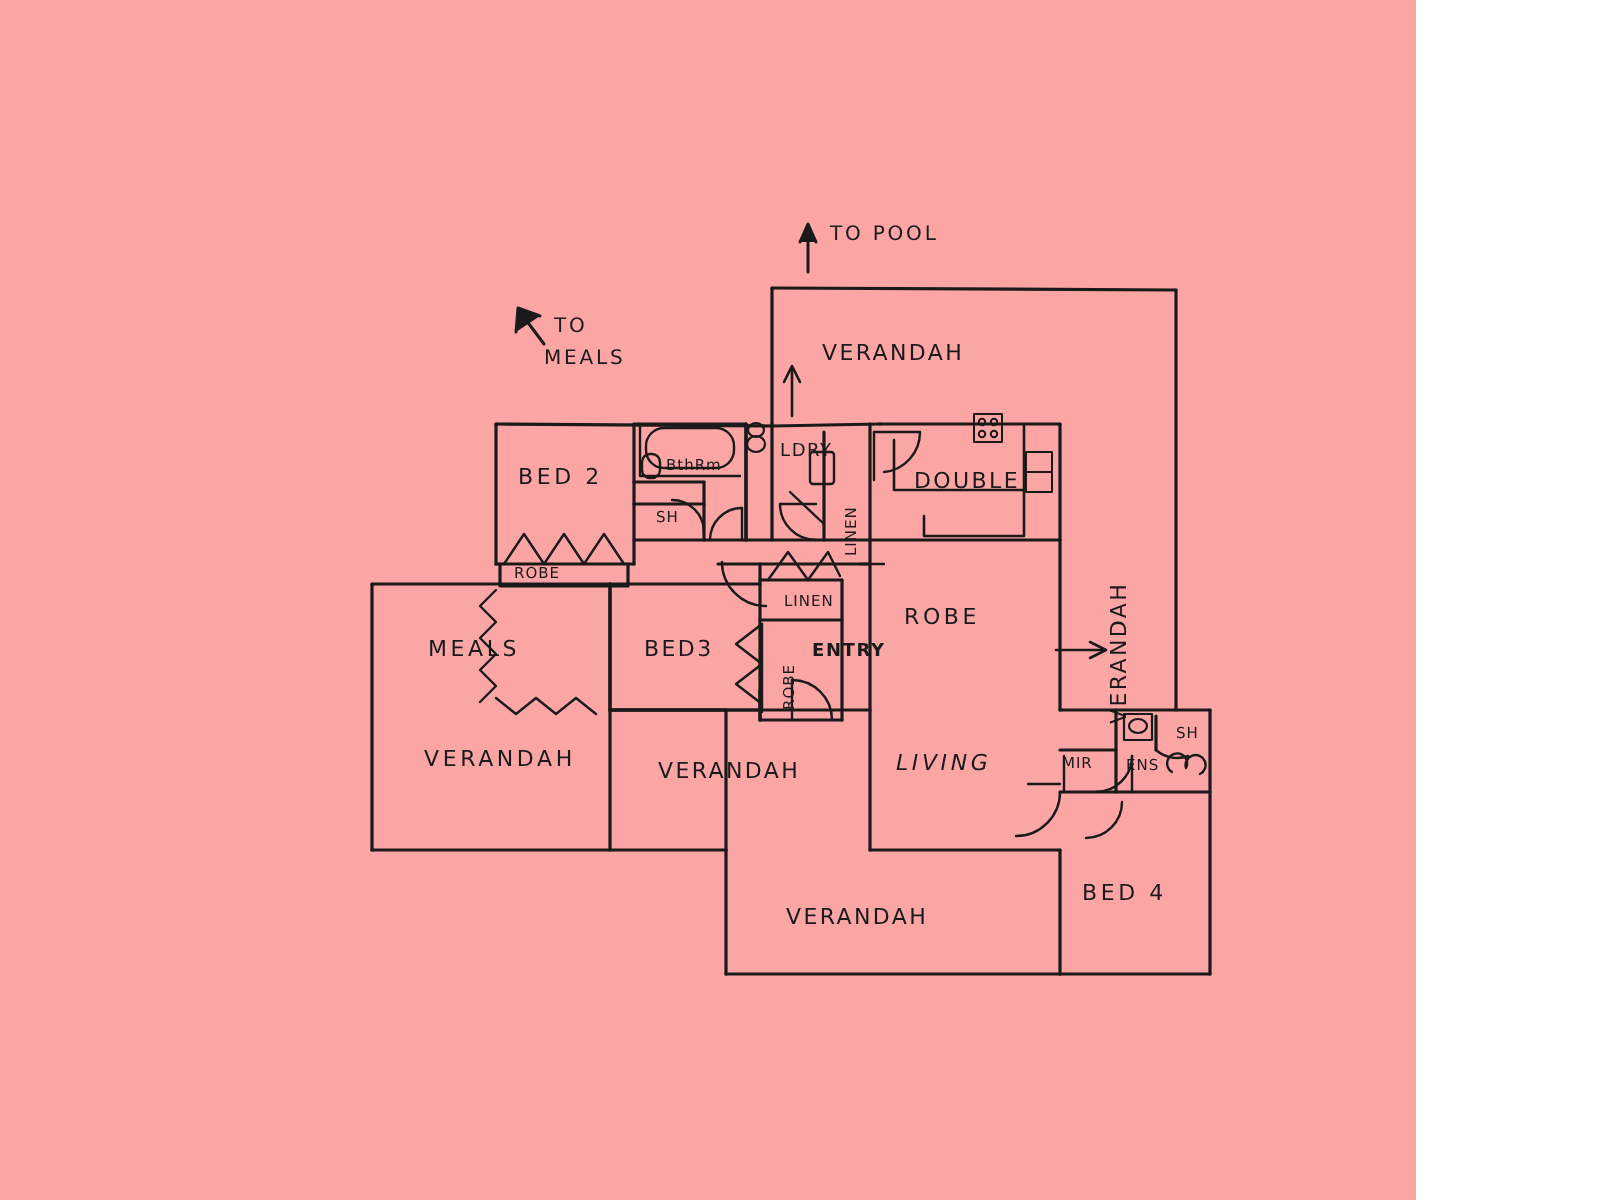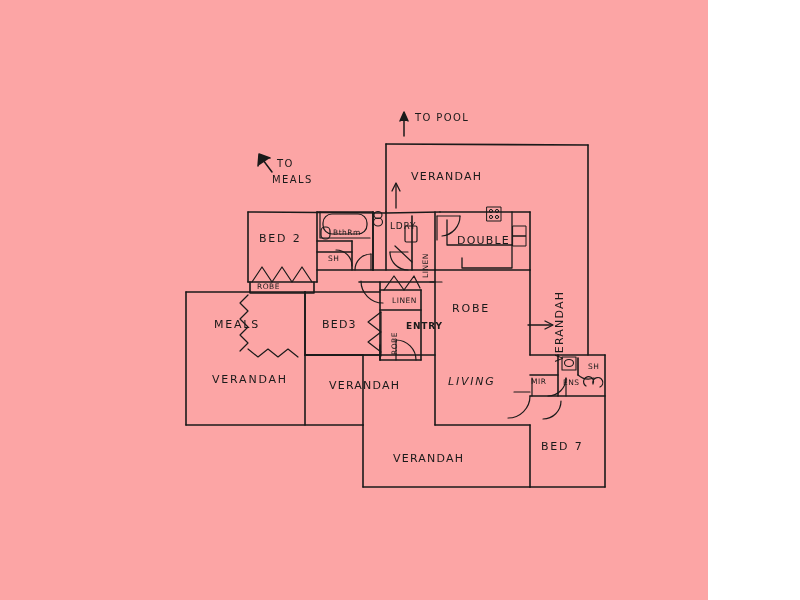--- a/index.html
+++ b/index.html
@@ -297,21 +297,21 @@
   <div class="room-label lbl-lg" style="left:452px; top:302px;">ROBE</div>
 
   <div class="room-label lbl-lg" style="left:448px; top:375px;font-style:italic;">LIVING</div>
 
   <div class="room-label lbl-xs" style="left:531px; top:377px;">MIR</div>
 
   <div class="room-label lbl-xs" style="left:563px; top:378px;">ENS</div>
 
   <div class="room-label lbl-xs" style="left:588px; top:362px;">SH</div>
 
-  <div class="room-label lbl-lg" style="left:541px; top:440px;">BED 7</div>
+  <div class="room-label lbl-lg" style="left:541px; top:440px;">BED 4</div>
 
   <div class="room-label lbl-md" style="left:393px; top:452px;">VERANDAH</div>
 
   <svg style="position:absolute; left:0; top:0; width:800px; height:600px; pointer-events:none;" viewBox="0 0 800 600">
     <g fill="none" stroke="#1a1a1a" stroke-width="1.5" stroke-linecap="round" stroke-linejoin="round">
       <g>
         <path d="M404,136 L404,114"></path>
         <path d="M400,121 L404,112 L408,121" fill="#1a1a1a"></path>
       </g>
       <g>

